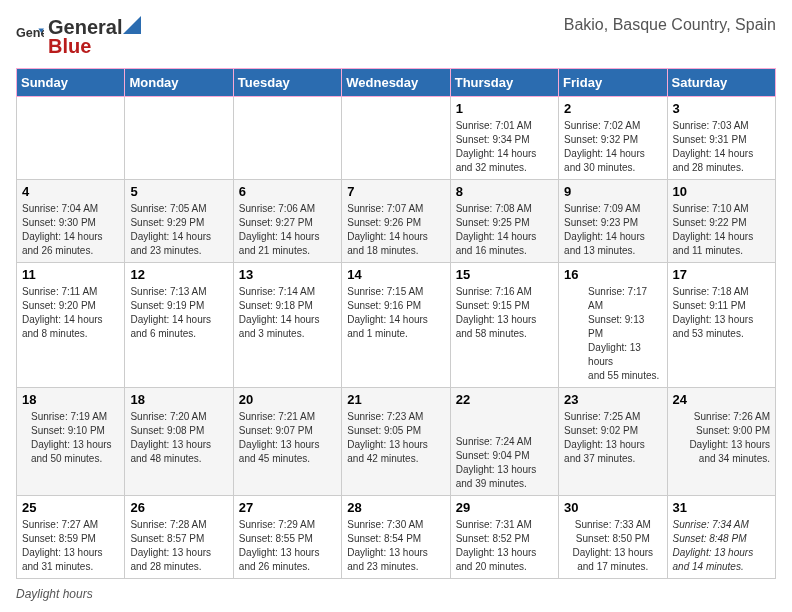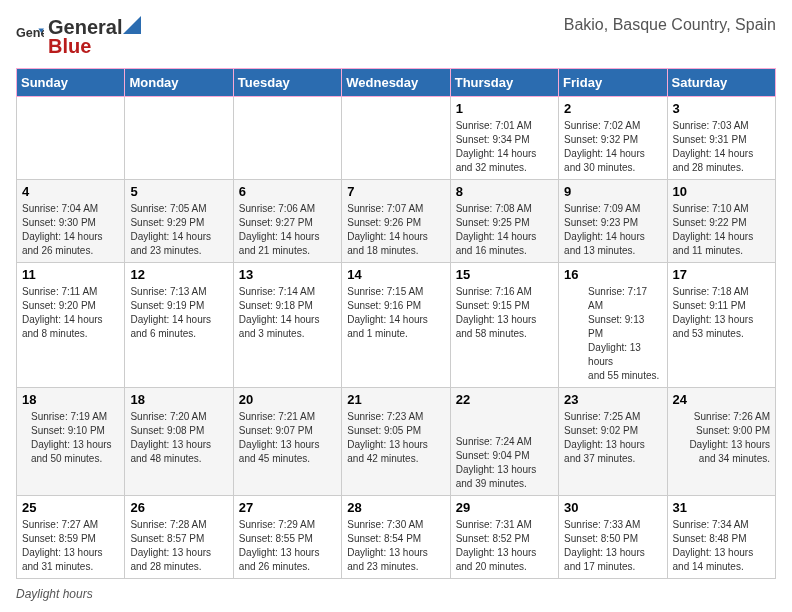--- a/index.html
+++ b/index.html
@@ -333,28 +333,28 @@
         </td>
         <td>
           <span class="day-number">29</span>
           <div class="day-info" style="white-space: pre-line;">Sunrise: 7:31 AM
 Sunset: 8:52 PM
 Daylight: 13 hours
 and 20 minutes.</div>
         </td>
         <td>
           <span class="day-number">30</span>
-          <div class="day-info" style="white-space: pre-line;">Sunrise: 7:33 AM
+          <div class="day-info" style="white-space: pre-line; text-align: center;">Sunrise: 7:33 AM
 Sunset: 8:50 PM
 Daylight: 13 hours
 and 17 minutes.</div>
         </td>
         <td>
           <span class="day-number">31</span>
-          <div class="day-info" style="white-space: pre-line;">Sunrise: 7:34 AM
+          <div class="day-info" style="white-space: pre-line; font-style: italic;">Sunrise: 7:34 AM
 Sunset: 8:48 PM
 Daylight: 13 hours
 and 14 minutes.</div>
         </td>
       </tr>
     </tbody>
 </table>
 
 <div class="footer">
   <span class="footer-label">Daylight hours</span>

